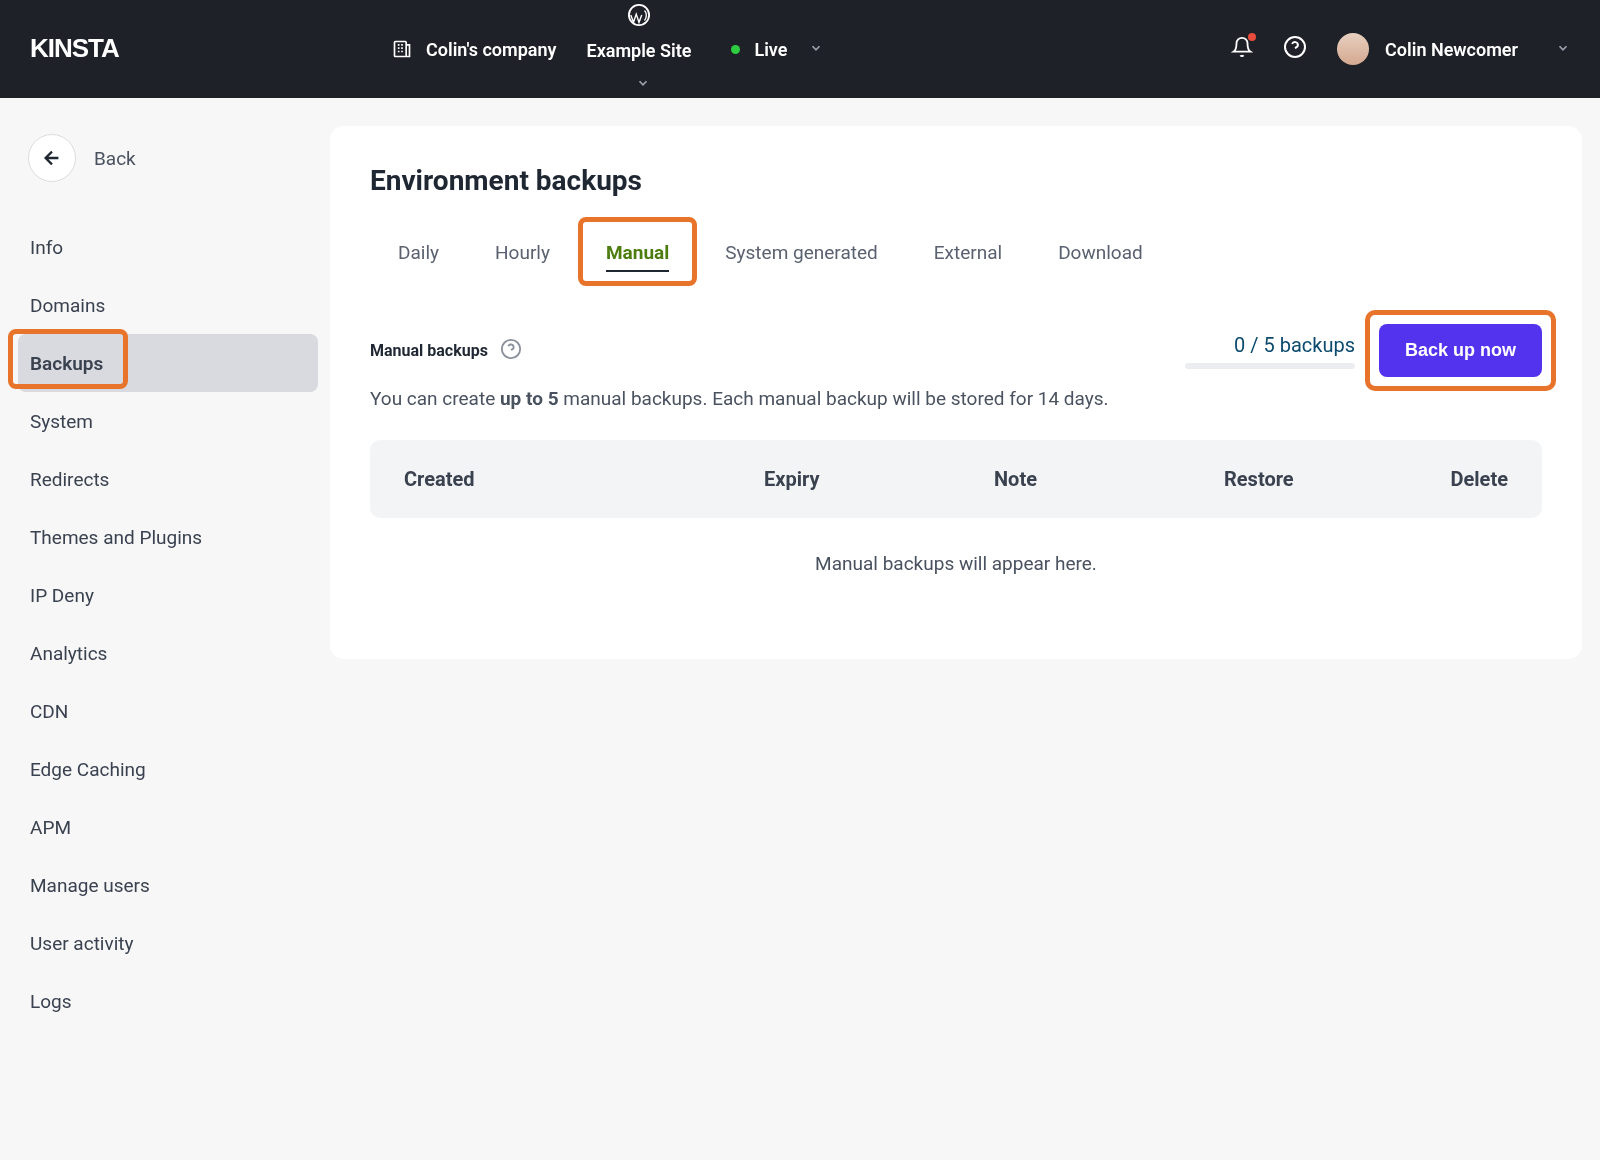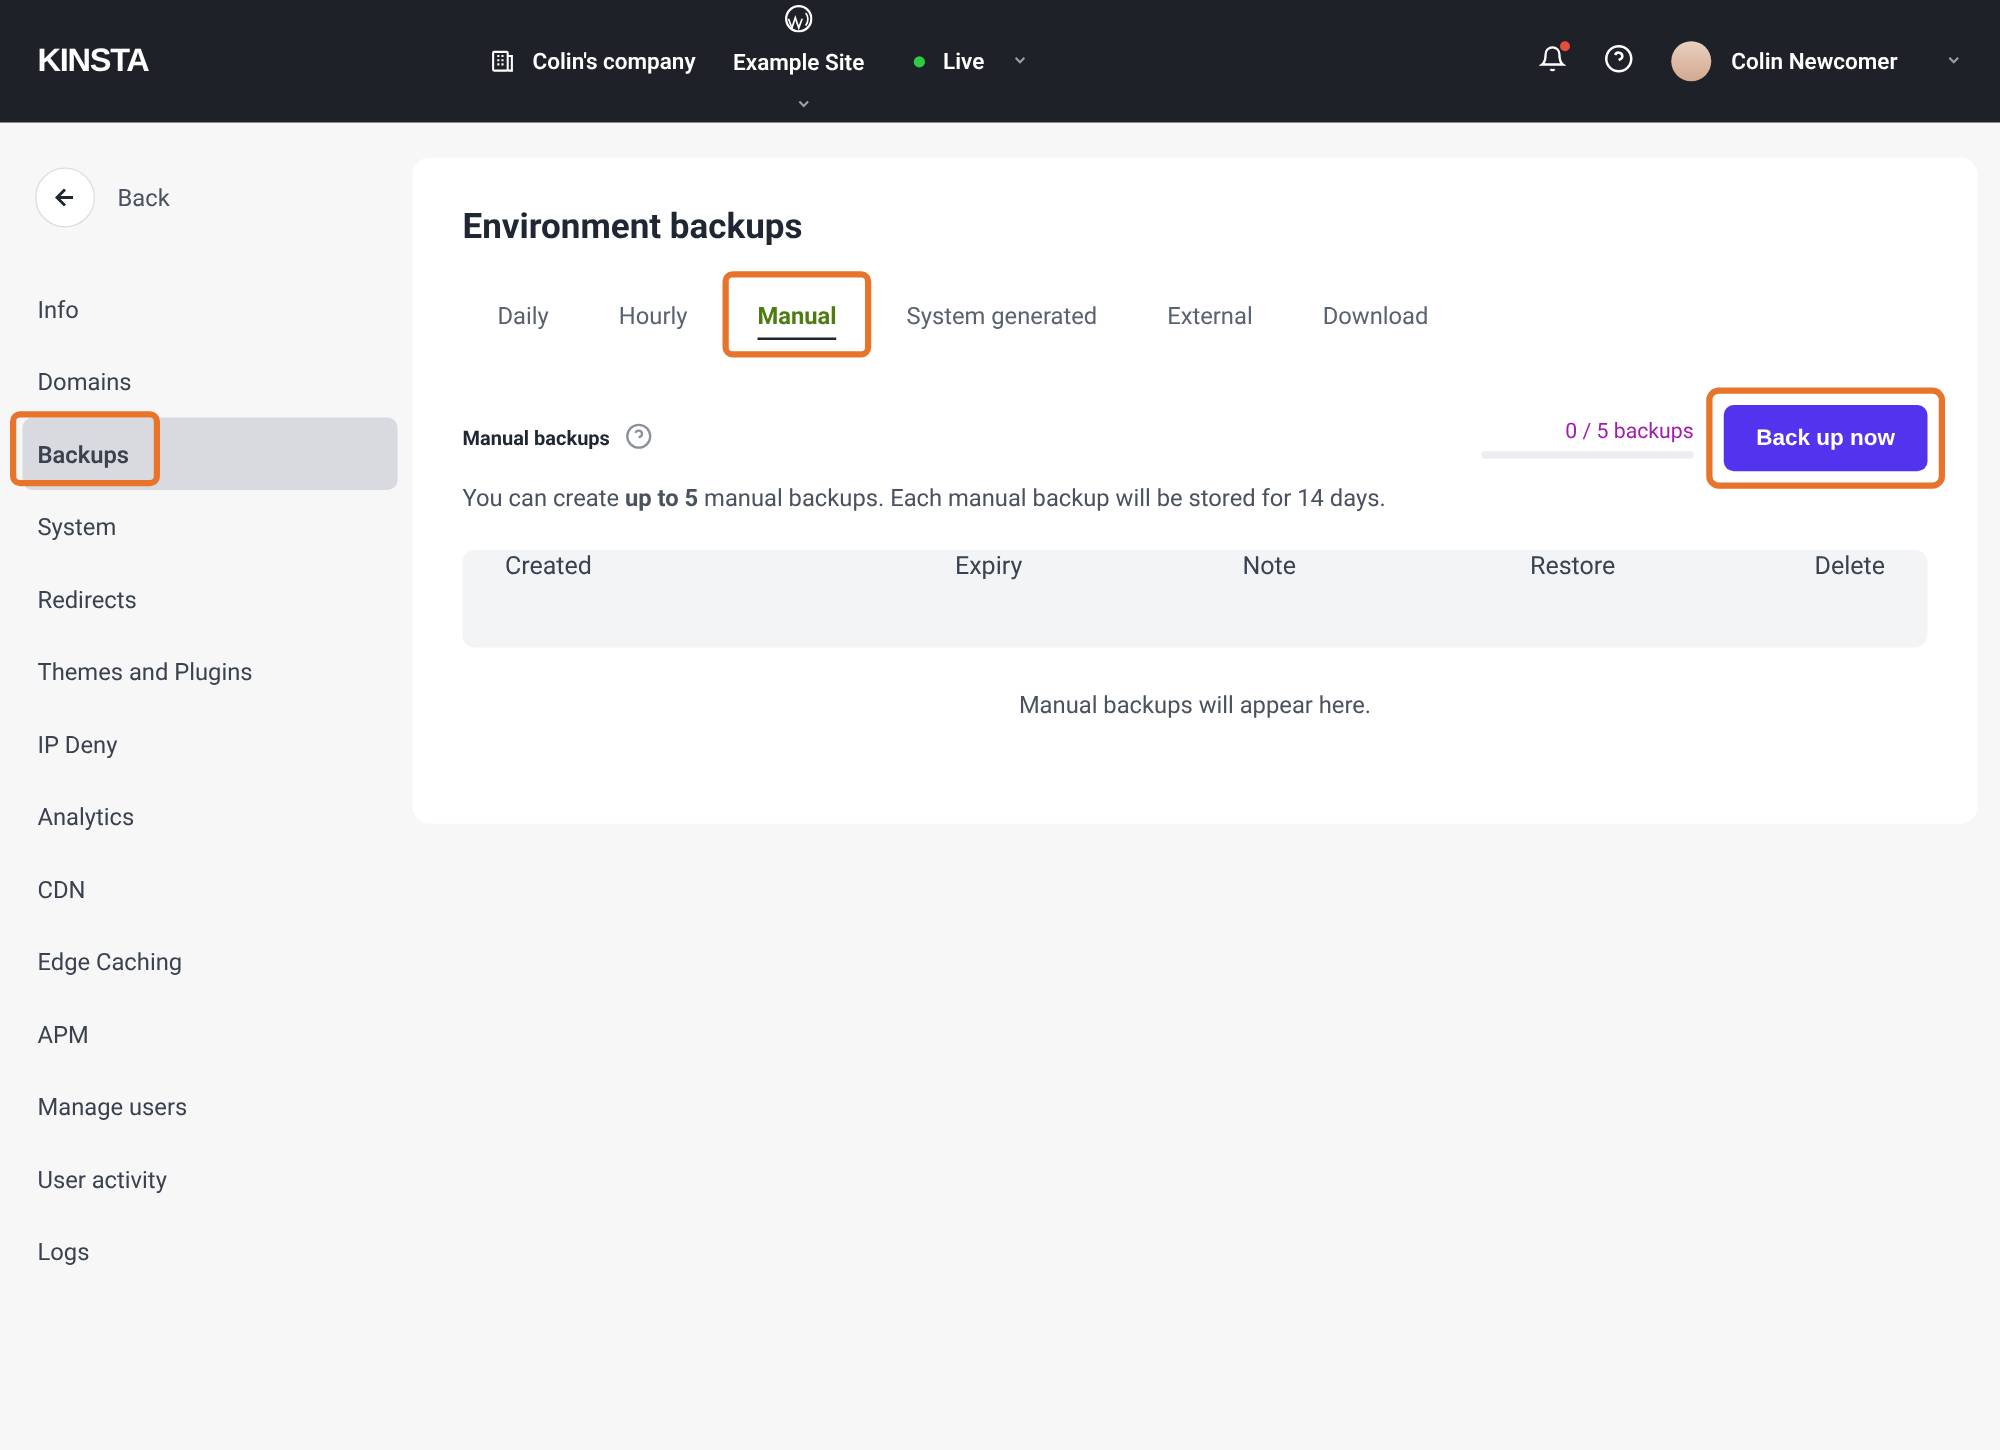--- a/index.html
+++ b/index.html
@@ -42,29 +42,29 @@
 .tab.active { font-weight: 700; color: #4d7c0f; }
 .tab.active::after { content: ''; position: absolute; left: 28px; right: 28px; bottom: 6px; height: 2px; background: #1f2733; }
 .hl-tab { position: absolute; top: -10px; left: 0; right: 0; bottom: -8px; border: 5px solid #e8742c; border-radius: 8px; pointer-events: none; }
 
 .section-row { display: flex; align-items: center; justify-content: space-between; margin-bottom: 10px; }
 .section-left { display: flex; align-items: center; gap: 12px; }
 .section-title { font-size: 16px; font-weight: 700; }
 .info-icon { color: #8b919c; cursor: pointer; }
 .section-right { display: flex; align-items: center; gap: 24px; }
 .count-wrap { display: flex; flex-direction: column; align-items: flex-end; gap: 6px; }
-.count-text { font-size: 17px; color: #a21caf; }
+.count-text { font-size: 20px; color: #0c4a6e; }
 .count-bar { width: 170px; height: 6px; border-radius: 4px; background: #ecedf0; }
 .primary-btn { background: #5333ed; color: #fff; border: none; border-radius: 8px; padding: 16px 26px; font-size: 18px; font-weight: 600; cursor: pointer; position: relative; }
 .hl-btn { position: absolute; top: -14px; left: -14px; right: -14px; bottom: -14px; border: 5px solid #e8742c; border-radius: 10px; pointer-events: none; }
 
 .desc { font-size: 19px; color: #4a5260; margin-bottom: 30px; }
 .desc b { font-weight: 700; }
 
-.table-head { background: #f3f4f6; border-radius: 10px; height: 78px; display: flex; padding: 0 34px; font-size: 20px; font-weight: 400; color: #3a4250; }
+.table-head { background: #f3f4f6; border-radius: 10px; height: 78px; display: flex; align-items: center; padding: 0 34px; font-size: 20px; font-weight: 700; color: #3a4250; }
 .col-created { flex: 0 0 360px; }
 .col-expiry { flex: 0 0 230px; }
 .col-note { flex: 0 0 230px; }
 .col-restore { flex: 0 0 220px; }
 .col-delete { flex: 1; text-align: right; }
 
 .empty { text-align: center; padding: 34px 0; font-size: 19px; color: #4a5260; }
 </style>
 </head>
 <body>

